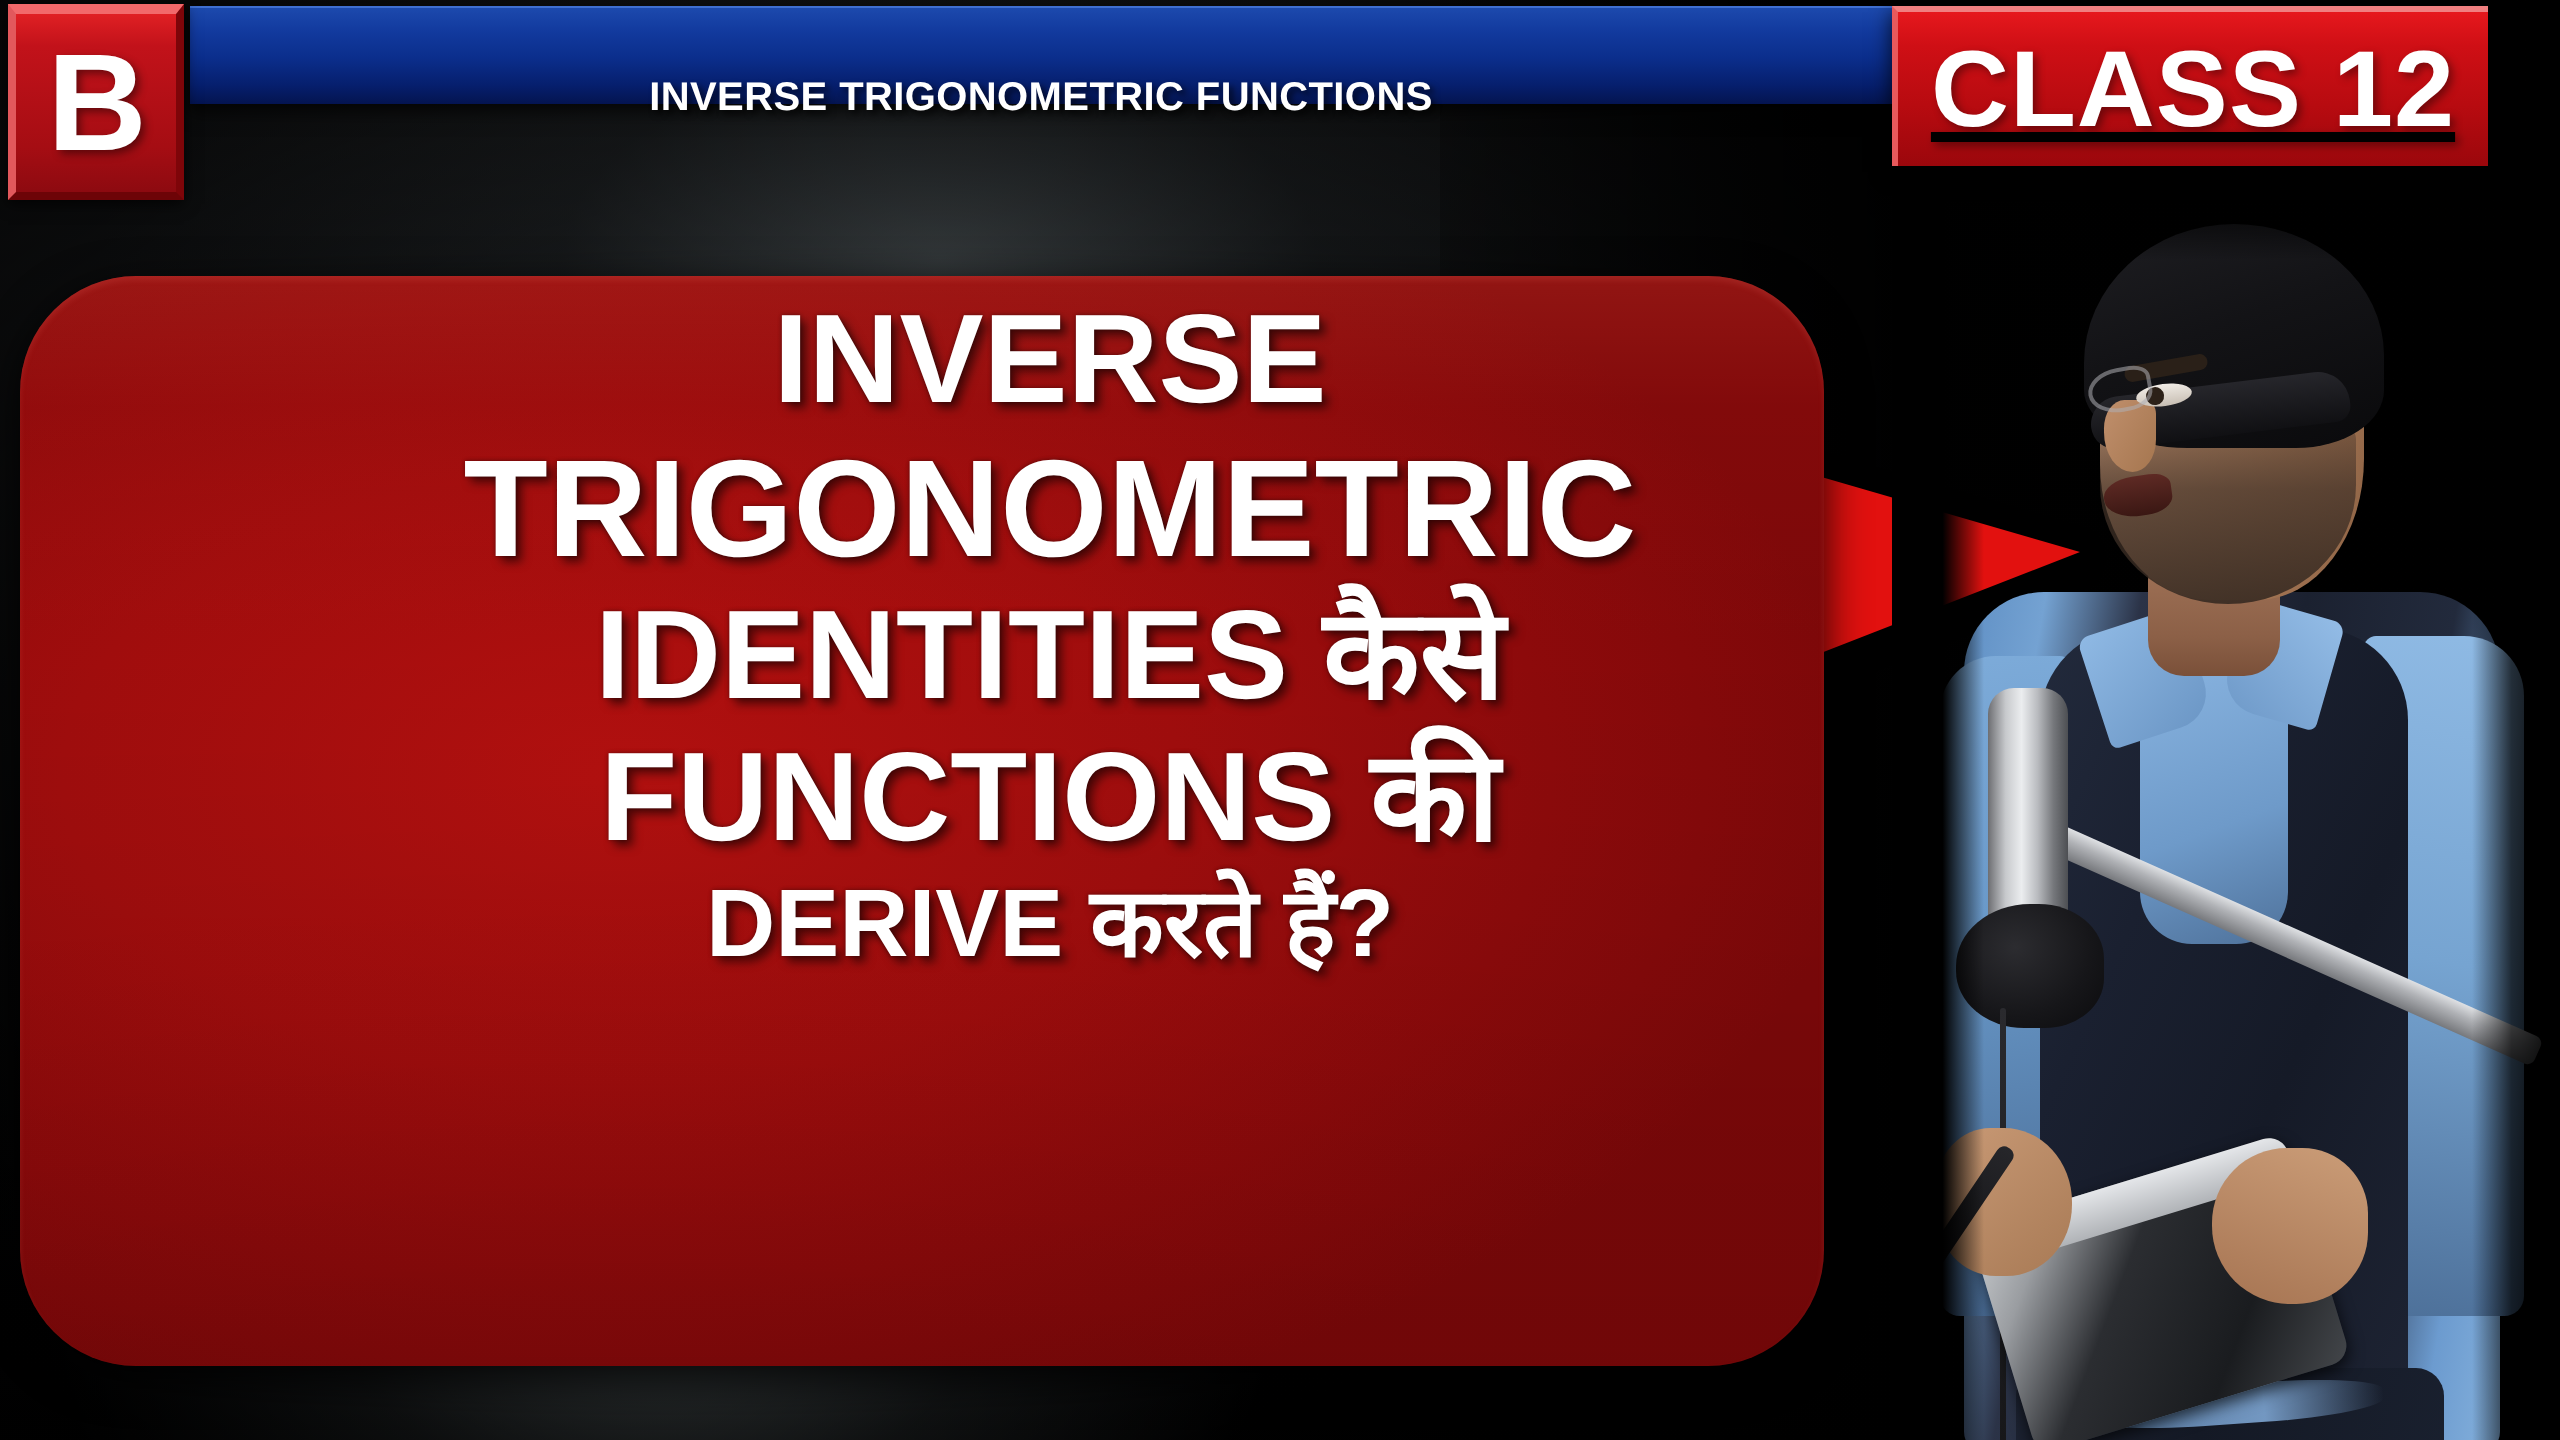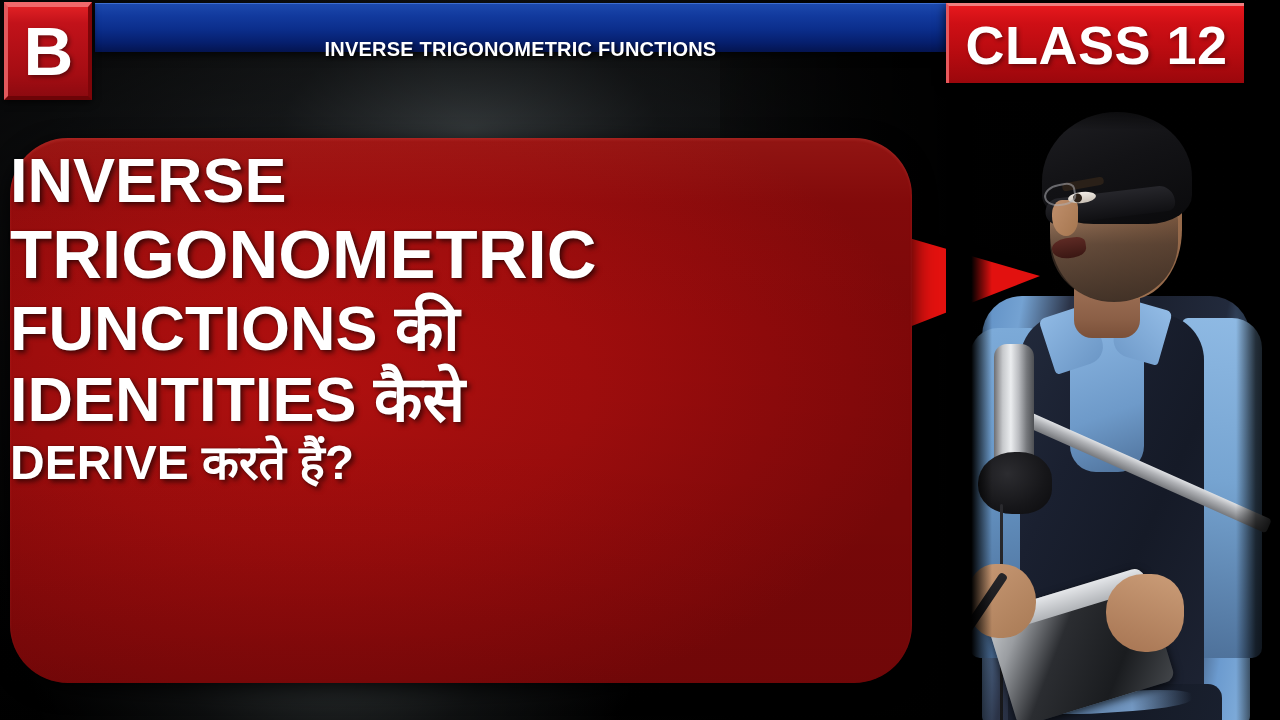--- a/index.html
+++ b/index.html
@@ -66,20 +66,21 @@
   }
 
   .class-box {
     position:absolute; left:946px; top:3px; width:298px; height:80px;
     background:linear-gradient(180deg,#e6181d 0%, #cf0f15 22%, #b80b10 60%, #9b070c 100%);
     border-top:3px solid #f07f80;
     border-left:3px solid #e8595c;
     display:flex; align-items:center; justify-content:center;
     z-index:8;
     box-shadow:0 3px 10px rgba(0,0,0,0.8);
+    text-decoration:underline;
   }
   .class-box span {
     color:#fff; font-weight:bold; font-size:54px; line-height:1;
     letter-spacing:0.5px; white-space:nowrap;
     text-shadow:2px 2px 4px rgba(0,0,0,0.4);
   }
 
   
   .bubble-tail {
     position:absolute; left:840px; top:218px;
@@ -100,21 +101,21 @@
   .bubble-hi {
     position:absolute; left:0; top:0; width:100%; height:100%;
     border-radius:58px;
     background:linear-gradient(180deg, rgba(255,90,70,0.16) 0%, rgba(255,60,50,0.04) 12%, rgba(0,0,0,0) 34%, rgba(0,0,0,0.10) 100%);
     pointer-events:none;
   }
 
   .bubble-text {
     position:absolute; left:0; top:0; width:1030px; height:545px;
     display:flex; flex-direction:column;
-    align-items:flex-start; justify-content:flex-start;
+    align-items:center; justify-content:flex-start;
     padding-top:8px;
     z-index:5;
   }
   .bline {
     color:#fff; font-weight:bold; line-height:1.0;
     white-space:nowrap; text-align:center;
     text-shadow:3px 3px 5px rgba(0,0,0,0.55), 0 0 2px rgba(0,0,0,0.4);
     font-size:64px;
     padding:3px 0 5px 0;
   }
@@ -355,22 +356,22 @@
     <div class="p-mask-top"></div>
   </div>
 
   <div class="bubble-tail"></div>
 
   <div class="bubble">
     <div class="bubble-hi"></div>
     <div class="bubble-text">
       <div class="bline l1">INVERSE</div>
       <div class="bline l2">TRIGONOMETRIC</div>
+      <div class="bline l4">IDENTITIES कैसे</div>
       <div class="bline l3">FUNCTIONS की</div>
-      <div class="bline l4">IDENTITIES कैसे</div>
       <div class="bline l5">DERIVE करते हैं?</div>
     </div>
   </div>
 
   <div class="logo-b">
     <span>B</span>
   </div>
 
   <div class="title-bar">
     <span>INVERSE TRIGONOMETRIC FUNCTIONS</span>

